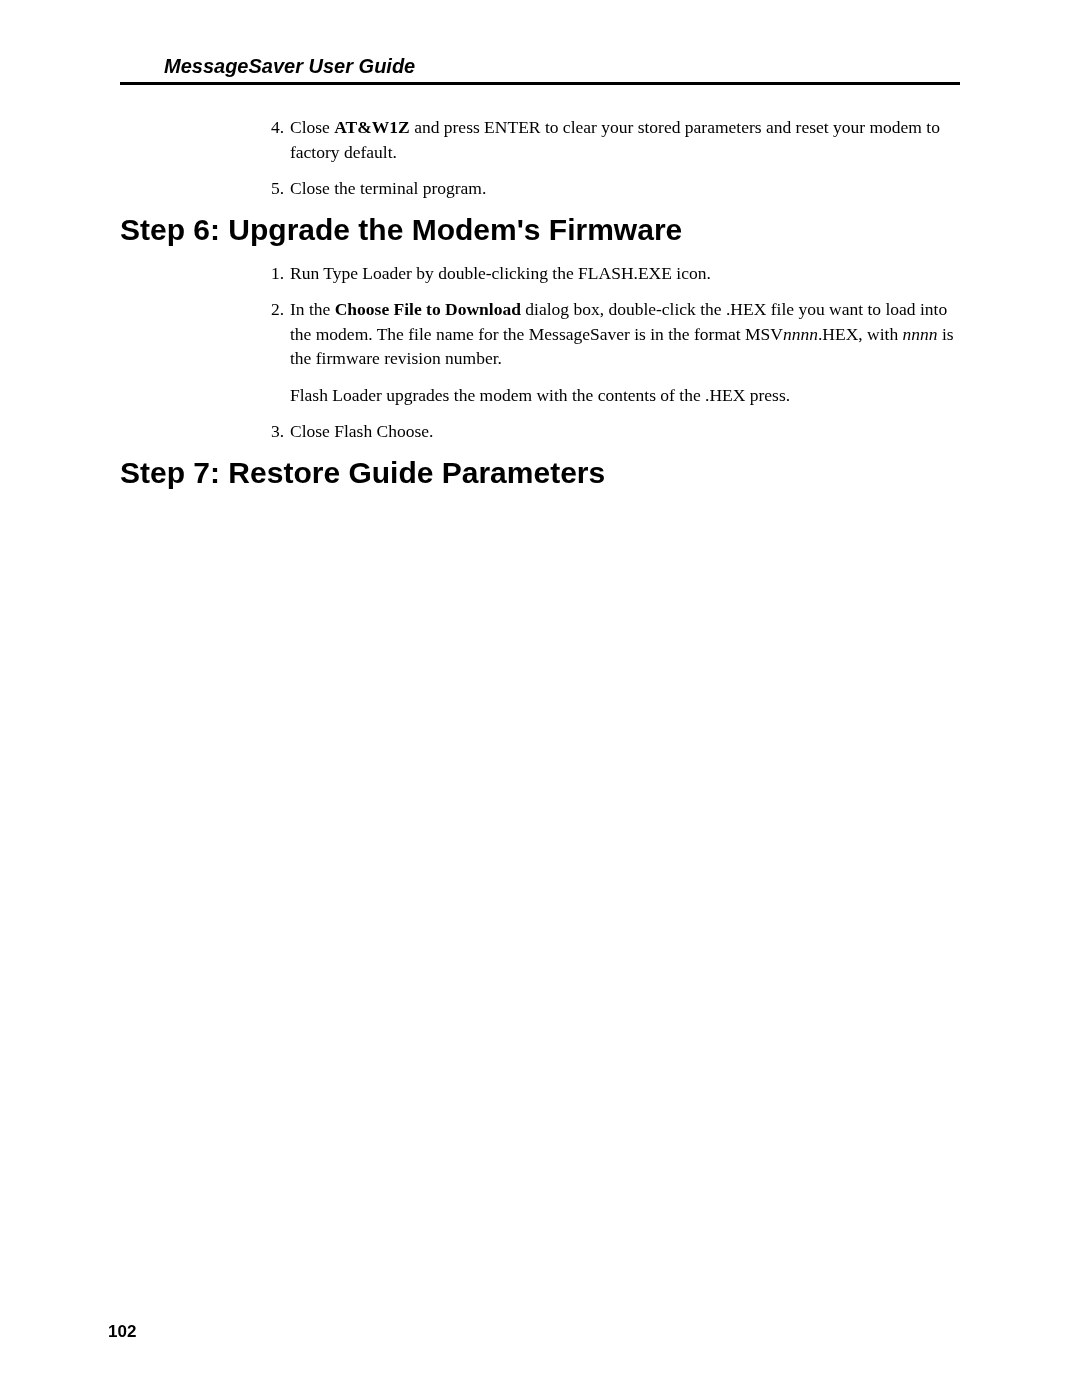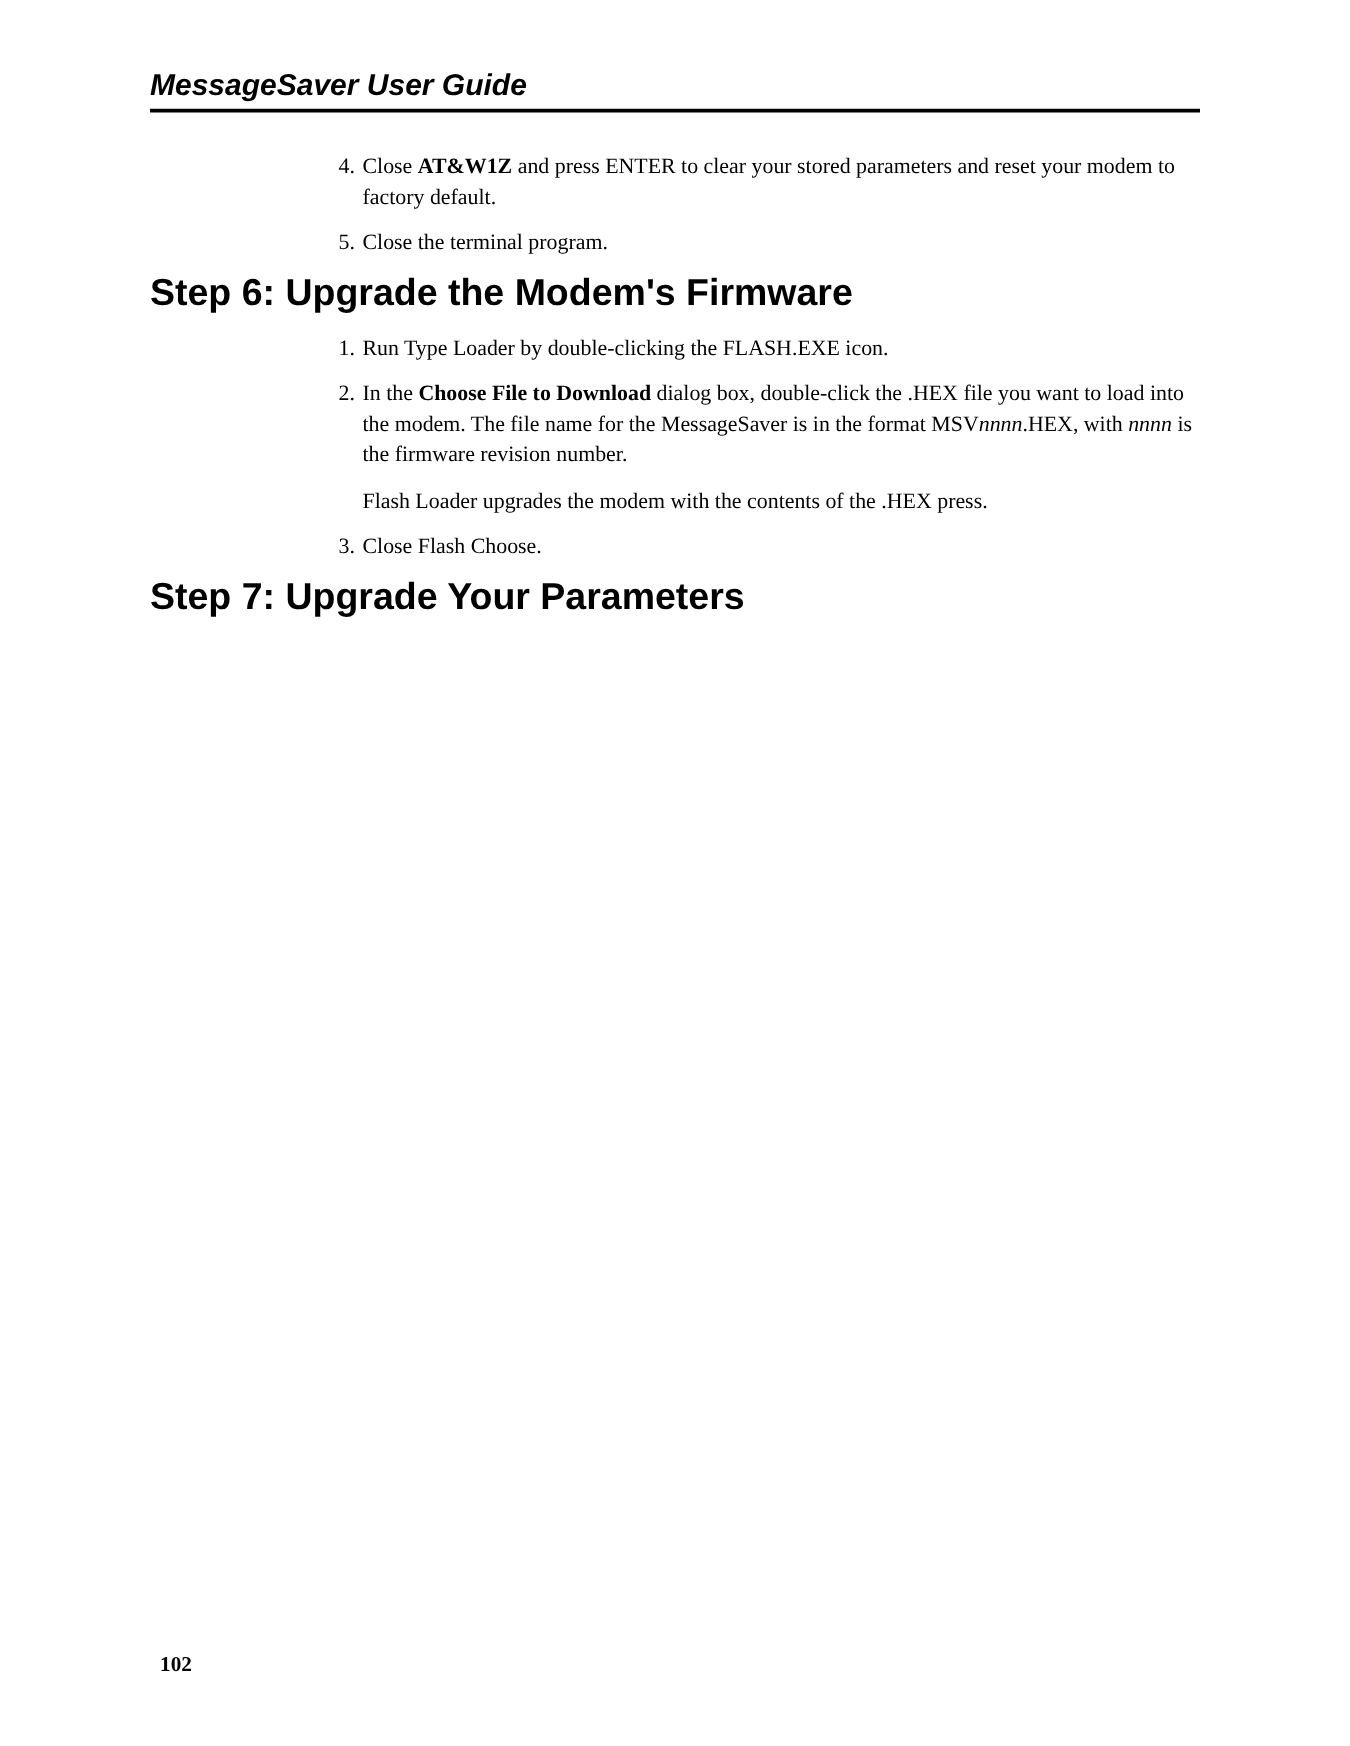--- a/index.html
+++ b/index.html
@@ -20,21 +20,22 @@
     }
     .header {
       border-bottom: 3px solid #000;
       padding-bottom: 4px;
       margin-bottom: 30px;
     }
     .header-title {
       font-family: Arial, Helvetica, sans-serif;
       font-weight: bold;
       font-style: italic;
-      font-size: 24px;
+      font-size: 20px;
+      margin-left: 44px;
     }
     .content-indent {
       padding-left: 140px;
       padding-right: 0;
     }
     .list-item {
       display: flex;
       margin-bottom: 12px;
       font-size: 17.5px;
       line-height: 1.4;
@@ -66,22 +67,22 @@
       font-style: italic;
     }
     .paragraph {
       font-size: 17.5px;
       line-height: 1.4;
       margin-bottom: 12px;
     }
     .page-number {
       position: absolute;
       bottom: 55px;
-      left: 128px;
-      font-family: Liberation Serif, serif;
+      left: 108px;
+      font-family: Liberation Sans, sans-serif;
       font-weight: bold;
       font-size: 17px;
     }
   </style>
 </head>
 <body>
 
 <div class="page">
 
   <div class="header">
@@ -120,18 +121,18 @@
       </div>
     </div>
     <div class="list-item">
       <div class="list-num">3.</div>
       <div class="list-body">
         <p>Close Flash Choose.</p>
       </div>
     </div>
   </div>
 
-  <h2 class="step-heading">Step 7: Upgrade Your Parameters</h2>
+  <h2 class="step-heading">Step 7: Restore Guide Parameters</h2>
 
 
 </div>
 
 <div class="page-number">102</div>
 
 </body></html>

